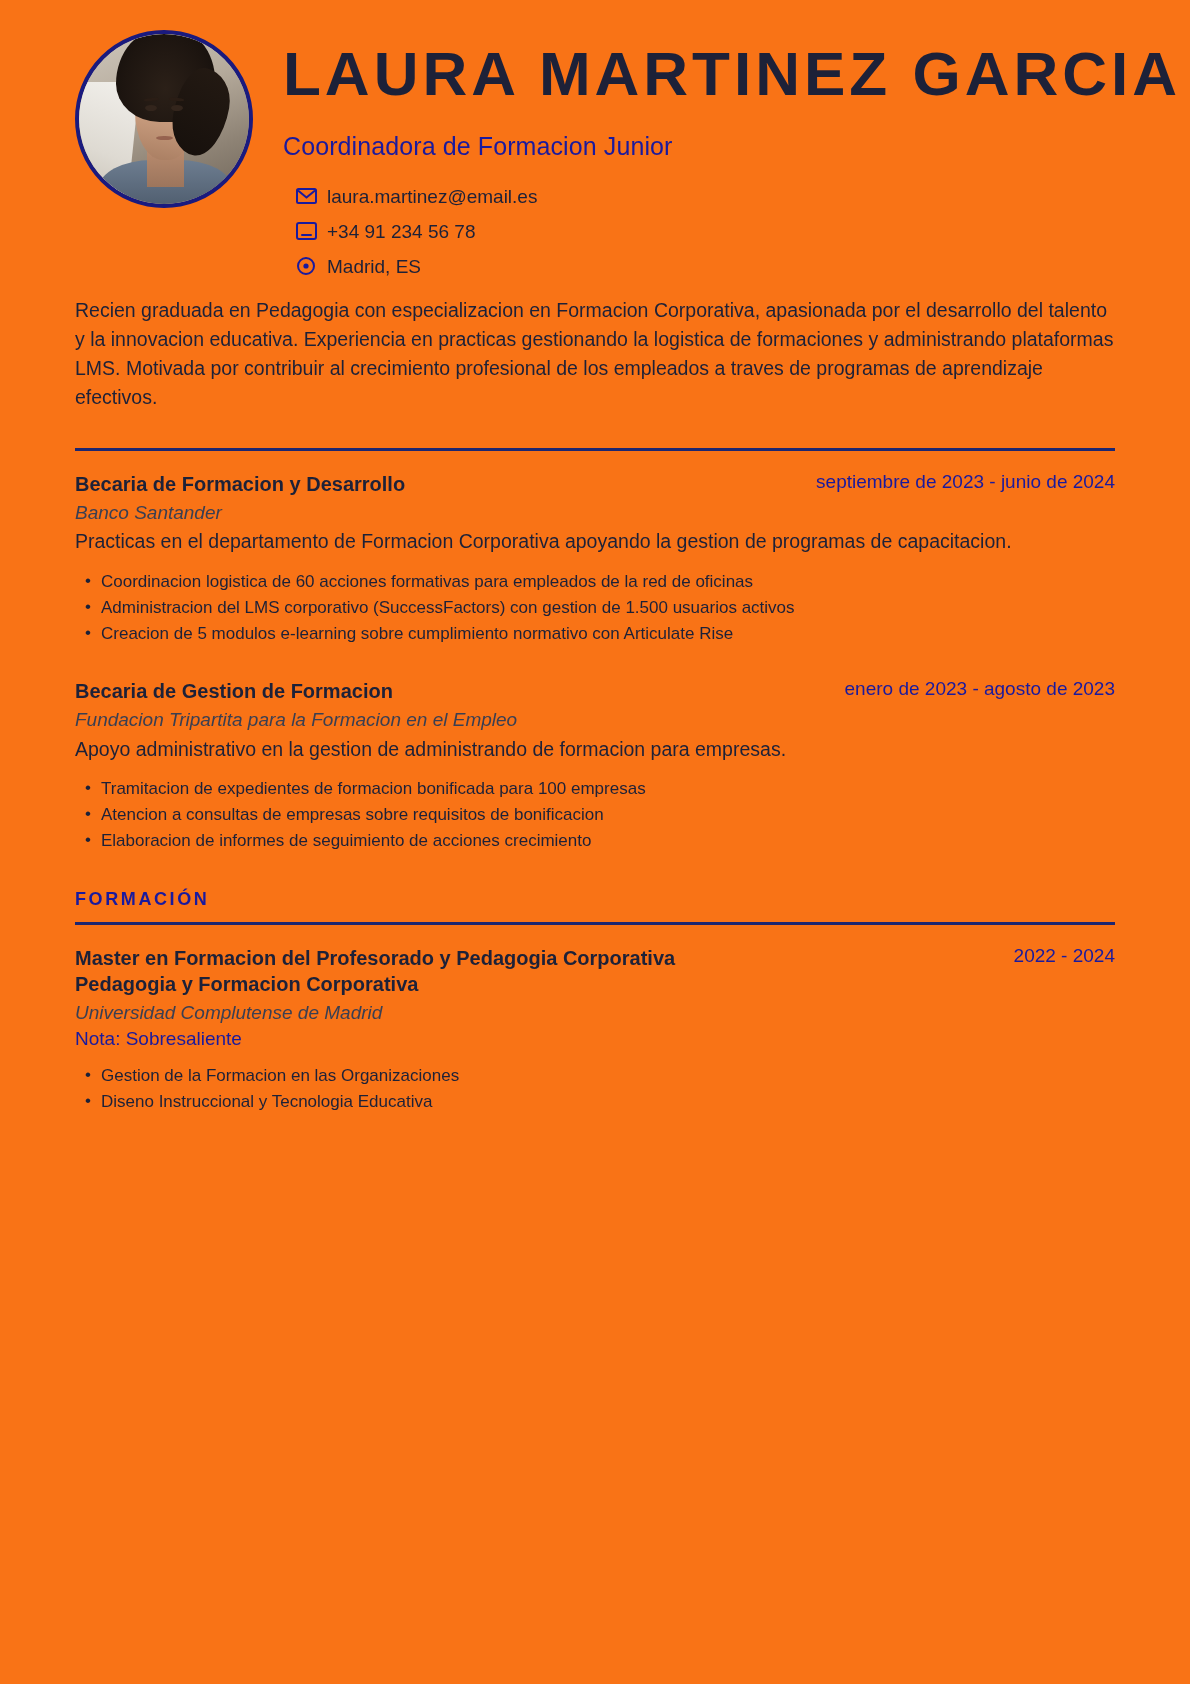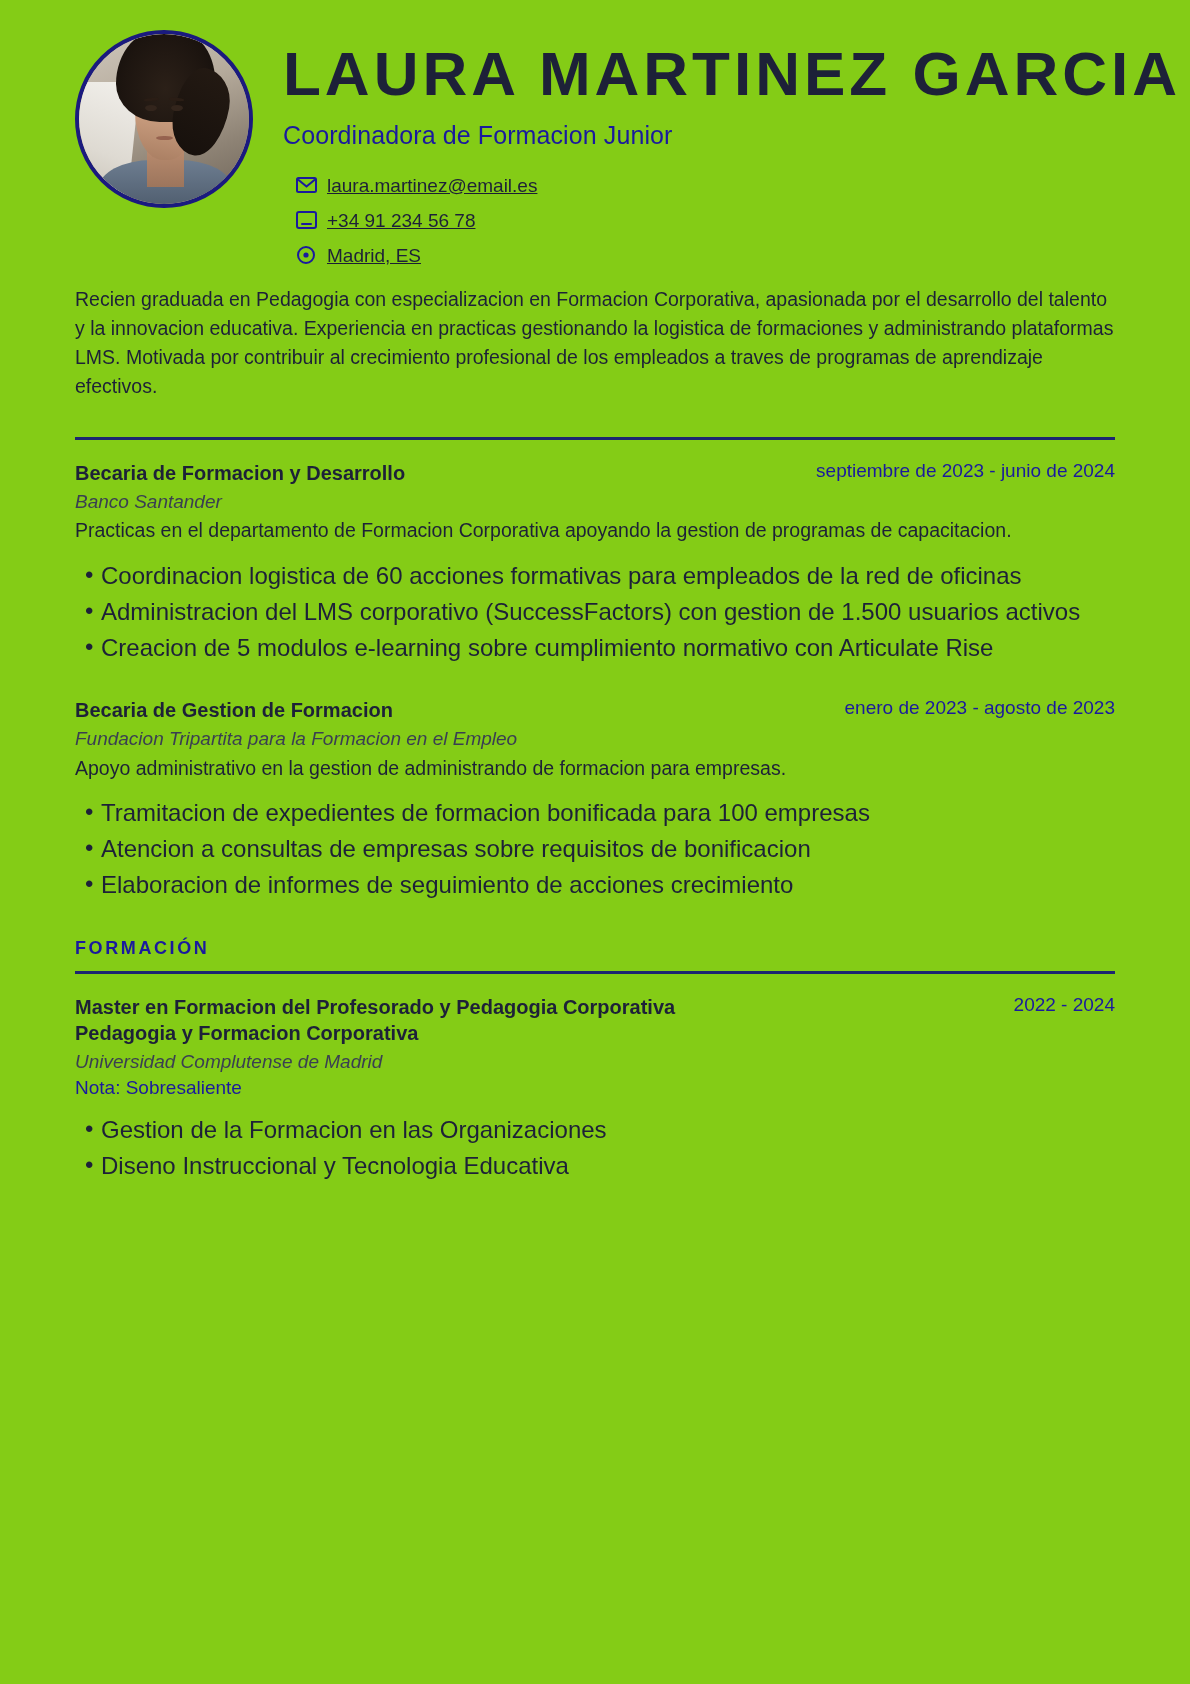--- a/index.html
+++ b/index.html
@@ -13,21 +13,21 @@
     font-family: "Liberation Sans", sans-serif;
     color: #1b1f33;
     overflow: hidden;
     position: relative;
   }
 
   .page {
     position: relative;
     width: 1190px;
     height: 1684px;
-    background: #84cc16;
+    background: #f97316;
     padding: 0;
     box-sizing: border-box;
   }
 
   
   .header {
     display: flex;
     align-items: flex-start;
     padding: 26px 0 0 0;
     position: relative;
@@ -143,28 +143,27 @@
     color: #1d2138;
     line-height: 1.02;
     margin: 16px 0 0 0;
     white-space: nowrap;
   }
 
   .job-title {
     font-size: 25px;
     color: #1a1a9e;
     font-weight: 400;
-    margin-top: 16px;
+    margin-top: 27px;
     letter-spacing: 0.1px;
   }
 
   .contacts {
     margin-top: 24px;
     margin-left: 12px;
-    text-decoration: underline;
   }
   .contact-row {
     display: flex;
     align-items: center;
     font-size: 19px;
     color: #1d2138;
     margin-bottom: 13px;
     line-height: 1;
   }
   .contact-row .ico {
@@ -250,21 +249,21 @@
     margin-top: 2px;
     font-weight: 400;
   }
 
   ul.bullets {
     list-style: none;
     margin: 14px 0 0 0;
     padding: 0 0 0 10px;
   }
   ul.bullets li {
-    font-size: 24px;
+    font-size: 17px;
     color: #1d2138;
     line-height: 1.42;
     padding-left: 16px;
     position: relative;
     margin-bottom: 2px;
   }
   ul.bullets li::before {
     content: "•";
     position: absolute;
     left: 0;

